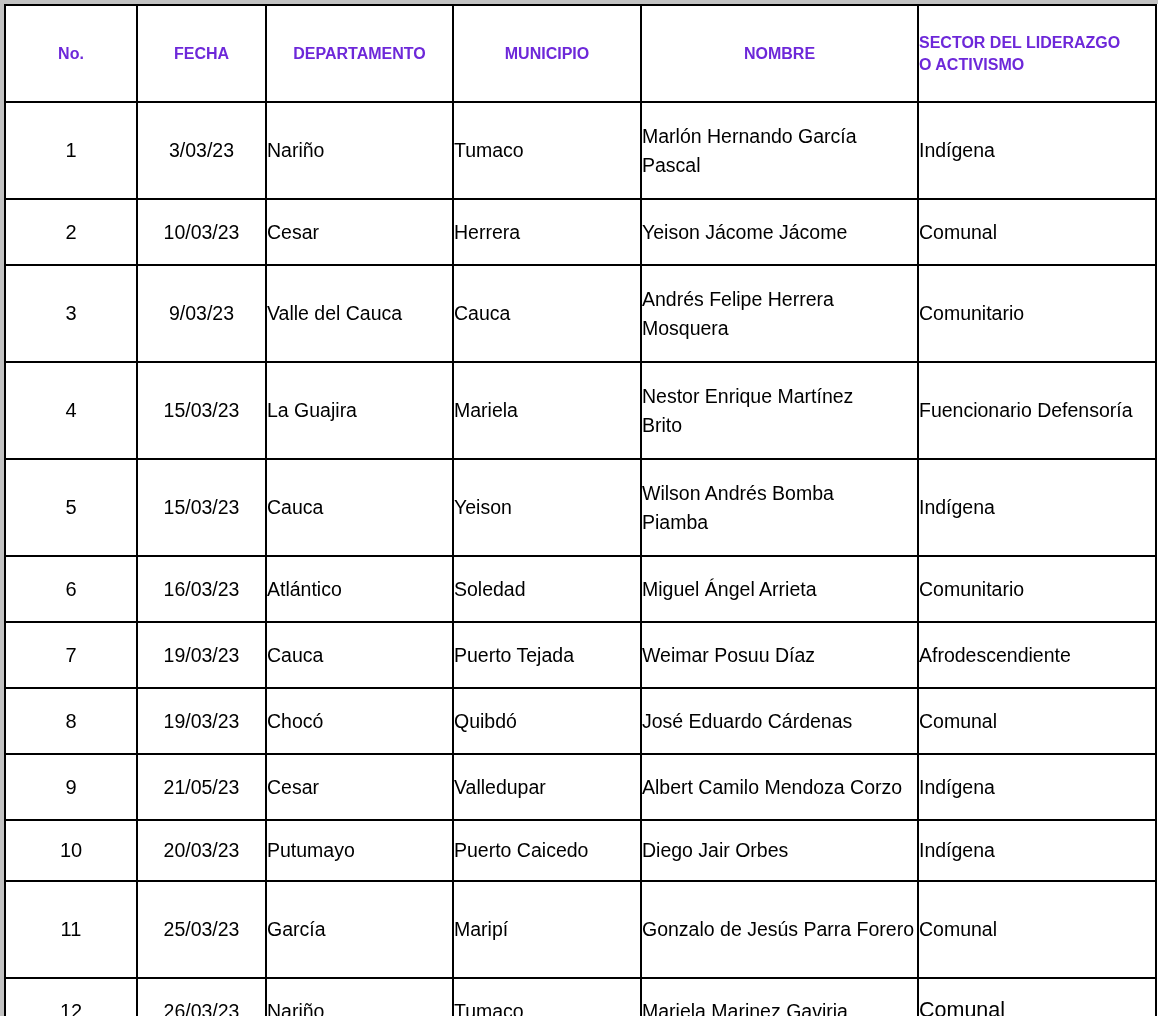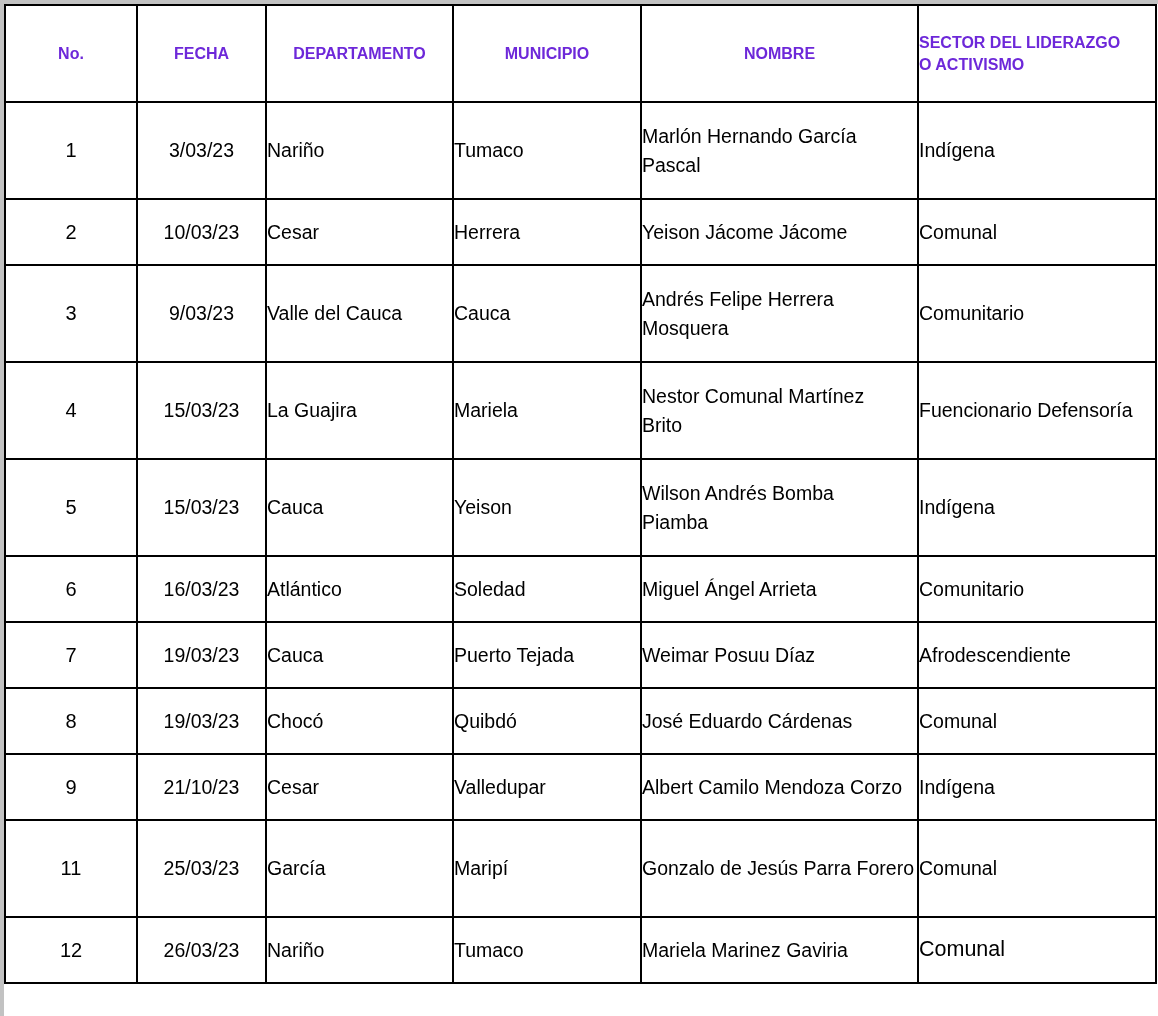--- a/index.html
+++ b/index.html
@@ -157,21 +157,21 @@
           <td class="cell-mun">Cauca</td>
           <td class="cell-nom">Andrés Felipe Herrera
 Mosquera</td>
           <td class="cell-sec">Comunitario</td>
         </tr>
         <tr class="r-tall">
           <td class="cell-no">4</td>
           <td class="cell-fecha">15/03/23</td>
           <td class="cell-dep">La Guajira</td>
           <td class="cell-mun">Mariela</td>
-          <td class="cell-nom">Nestor Comunal Martínez
+          <td class="cell-nom">Nestor Enrique Martínez
 Brito</td>
           <td class="cell-sec">Fuencionario Defensoría</td>
         </tr>
         <tr class="r-tall">
           <td class="cell-no">5</td>
           <td class="cell-fecha">15/03/23</td>
           <td class="cell-dep">Cauca</td>
           <td class="cell-mun">Yeison</td>
           <td class="cell-nom">Wilson Andrés Bomba
 Piamba</td>
@@ -196,24 +196,32 @@
         <tr class="r-short">
           <td class="cell-no">8</td>
           <td class="cell-fecha">19/03/23</td>
           <td class="cell-dep">Chocó</td>
           <td class="cell-mun">Quibdó</td>
           <td class="cell-nom">José Eduardo Cárdenas</td>
           <td class="cell-sec">Comunal</td>
         </tr>
         <tr class="r-short">
           <td class="cell-no">9</td>
-          <td class="cell-fecha">21/10/23</td>
+          <td class="cell-fecha">21/05/23</td>
           <td class="cell-dep">Cesar</td>
           <td class="cell-mun">Valledupar</td>
           <td class="cell-nom">Albert Camilo Mendoza Corzo</td>
+          <td class="cell-sec">Indígena</td>
+        </tr>
+        <tr class="r-mid">
+          <td class="cell-no">10</td>
+          <td class="cell-fecha">20/03/23</td>
+          <td class="cell-dep">Putumayo</td>
+          <td class="cell-mun">Puerto Caicedo</td>
+          <td class="cell-nom">Diego Jair Orbes</td>
           <td class="cell-sec">Indígena</td>
         </tr>
         <tr class="r-tall flagged" style="--accent: #1b7a4f;">
           <td class="cell-no">11</td>
           <td class="cell-fecha">25/03/23</td>
           <td class="cell-dep">García</td>
           <td class="cell-mun">Maripí</td>
           <td class="cell-nom">Gonzalo de Jesús Parra Forero</td>
           <td class="cell-sec">Comunal</td>
         </tr>

